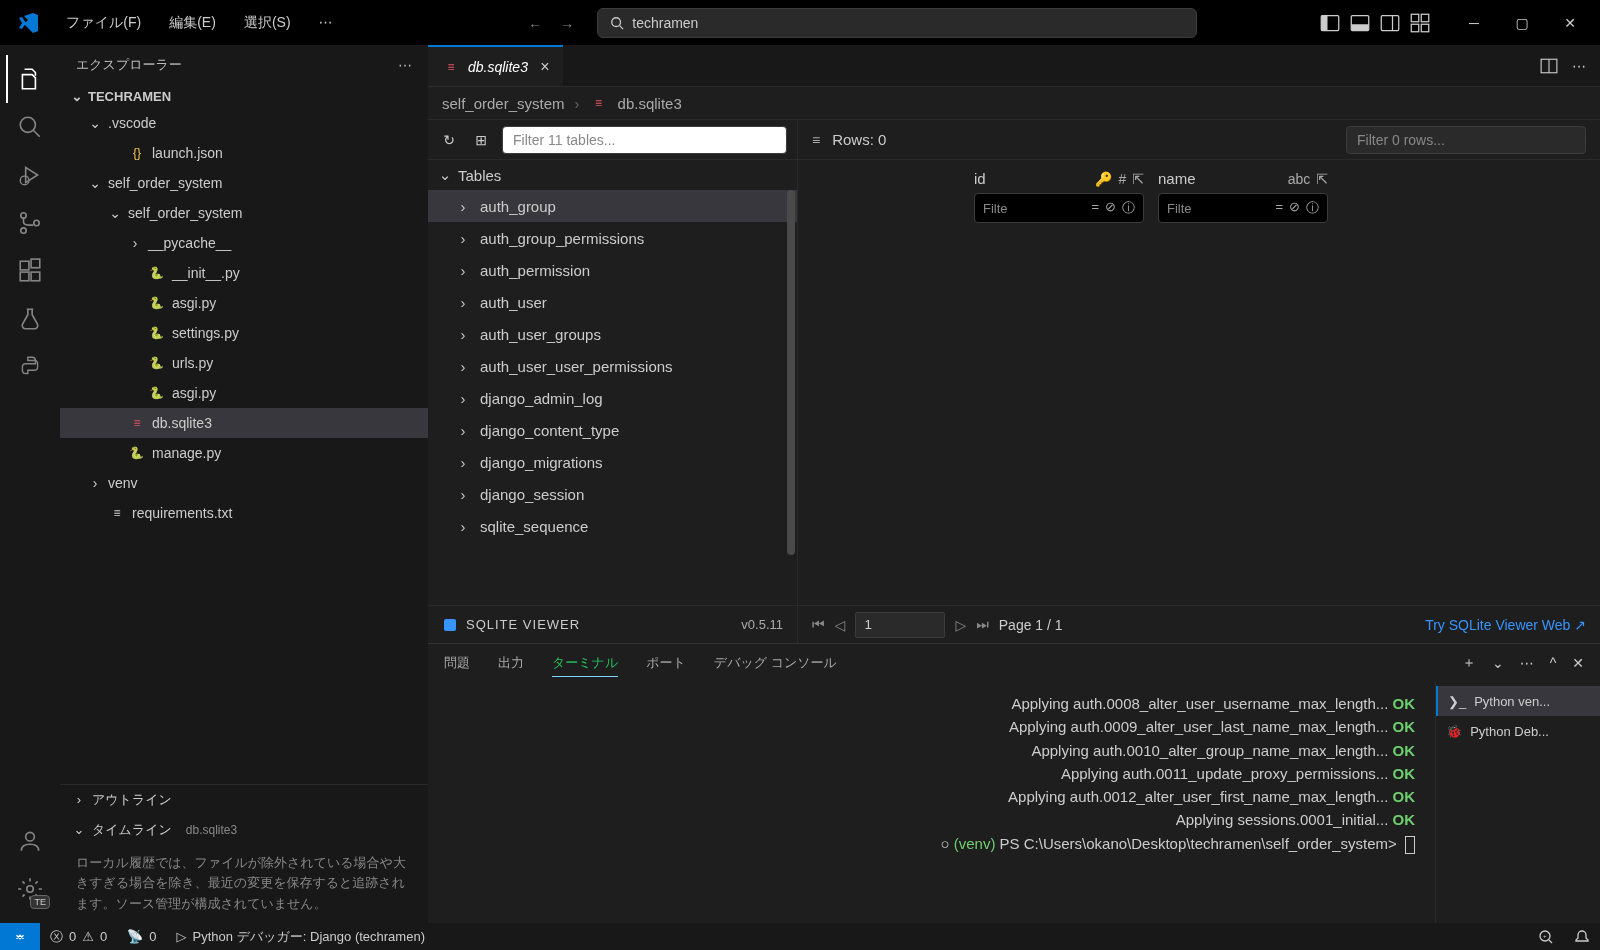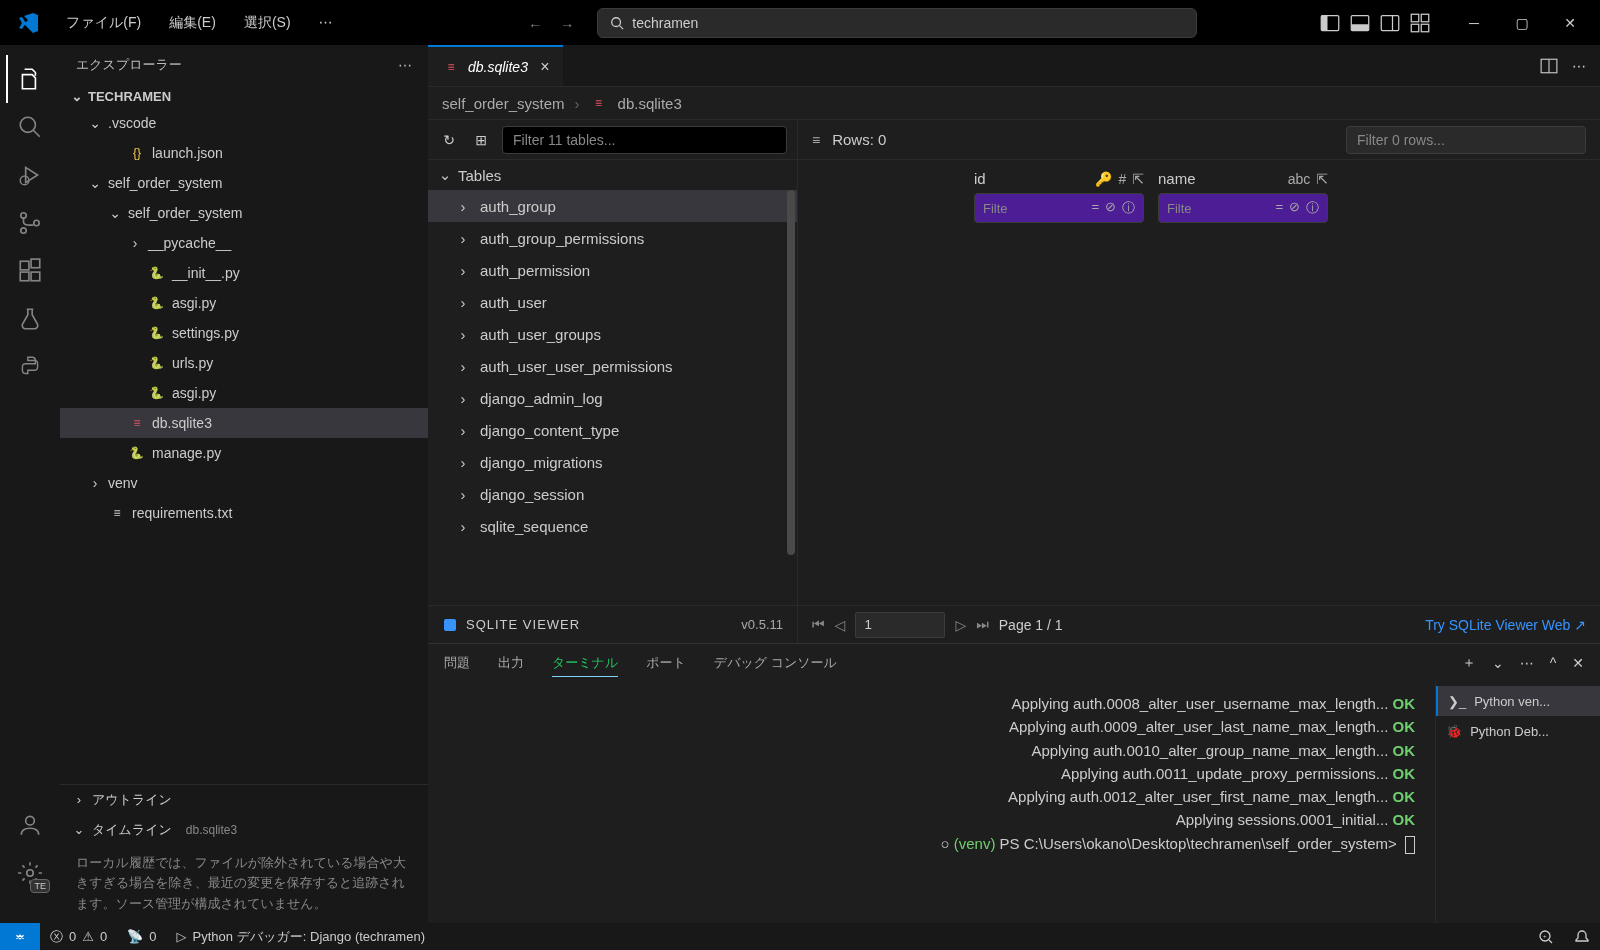--- a/index.html
+++ b/index.html
@@ -18,21 +18,21 @@
 .layout-icon { width: 20px; height: 20px; color: #ccc; cursor: pointer; }
 .window-controls { display: flex; gap: 4px; margin-left: 12px; }
 .window-btn { width: 44px; height: 32px; display: flex; align-items: center; justify-content: center; color: #ccc; cursor: pointer; }
 
 .main-layout { display: flex; height: calc(100% - 45px - 27px); }
 
 .activity-bar { width: 60px; background: #181818; display: flex; flex-direction: column; align-items: center; padding-top: 10px; }
 .activity-item { width: 48px; height: 48px; display: flex; align-items: center; justify-content: center; cursor: pointer; color: #858585; position: relative; }
 .activity-item.active { color: #fff; }
 .activity-item.active::before { content: ''; position: absolute; left: 0; top: 0; bottom: 0; width: 2px; background: #fff; }
-.activity-bottom { margin-top: auto; margin-bottom: 26px; display: flex; flex-direction: column; align-items: center; }
+.activity-bottom { margin-top: auto; margin-bottom: 10px; display: flex; flex-direction: column; align-items: center; }
 .badge-te { position: absolute; bottom: 4px; right: 4px; background: #333; border: 1px solid #666; border-radius: 4px; font-size: 9px; padding: 1px 3px; color: #ccc; }
 
 .sidebar { width: 368px; background: #181818; display: flex; flex-direction: column; }
 .sidebar-header { height: 40px; display: flex; align-items: center; padding: 0 16px; justify-content: space-between; }
 .sidebar-title { font-size: 13px; color: #bbb; }
 .sidebar-dots { color: #bbb; cursor: pointer; }
 .tree-root-header { padding: 4px 10px; font-weight: 700; font-size: 13px; color: #ccc; display: flex; align-items: center; gap: 4px; }
 .tree { flex: 1; overflow: auto; }
 .tree-item { display: flex; align-items: center; height: 30px; padding-left: 10px; cursor: pointer; gap: 6px; color: #ccc; }
 .tree-item.selected { background: #37373d; }
@@ -55,38 +55,38 @@
 .tab { display: flex; align-items: center; gap: 8px; padding: 0 14px; background: #1e1e1e; border-top: 2px solid #0078d4; color: #fff; font-style: italic; position: relative; }
 .tab-close { color: #ccc; cursor: pointer; font-size: 16px; margin-left: 4px; }
 .tab-actions { margin-left: auto; display: flex; gap: 14px; align-items: center; padding: 0 14px; color: #ccc; }
 .breadcrumb { height: 32px; display: flex; align-items: center; padding: 0 14px; gap: 10px; color: #aaa; font-size: 15px; }
 .breadcrumb-sep { color: #666; }
 
 .sqlite-viewer { flex: 1; display: flex; min-height: 0; border-top: 1px solid #2a2a2a; }
 .sqlite-left { width: 370px; display: flex; flex-direction: column; border-right: 1px solid #2a2a2a; }
 .sqlite-toolbar { height: 40px; display: flex; align-items: center; gap: 10px; padding: 0 10px; border-bottom: 1px solid #2a2a2a; }
 .tb-icon { color: #ccc; cursor: pointer; width: 22px; text-align: center; }
-.filter-input { flex: 1; height: 28px; background: #000000; border: 1px solid #3c3c3c; border-radius: 4px; padding: 0 10px; color: #888; font-size: 14px; display: flex; align-items: center; }
+.filter-input { flex: 1; height: 28px; background: #ffffff; border: 1px solid #3c3c3c; border-radius: 4px; padding: 0 10px; color: #888; font-size: 14px; display: flex; align-items: center; }
 .tables-header { padding: 6px 10px; color: #ccc; display: flex; align-items: center; gap: 6px; font-size: 15px; }
 .table-list { flex: 1; overflow: auto; position: relative; }
 .table-item { display: flex; align-items: center; height: 32px; padding-left: 28px; gap: 10px; color: #ccc; cursor: pointer; font-size: 15px; }
 .table-item.active { background: #37373d; }
 .table-scrollbar { position: absolute; right: 0; top: 0; width: 12px; height: 100%; }
 .table-thumb { position: absolute; right: 2px; top: 0; width: 8px; height: 88%; background: #4a4a4a; border-radius: 4px; }
 
 .sqlite-right { flex: 1; display: flex; flex-direction: column; }
 .rows-toolbar { height: 40px; display: flex; align-items: center; padding: 0 14px; gap: 12px; border-bottom: 1px solid #2a2a2a; }
 .rows-label { color: #ccc; font-size: 15px; }
 .rows-filter { margin-left: auto; width: 240px; height: 28px; background: #2a2a2a; border: 1px solid #3c3c3c; border-radius: 4px; padding: 0 10px; color: #888; font-size: 14px; display: flex; align-items: center; }
 .columns-area { display: flex; padding: 10px 14px; gap: 14px; }
 .col-spacer { width: 148px; }
 .column-block { display: flex; flex-direction: column; gap: 6px; width: 170px; }
 .column-header { display: flex; align-items: center; justify-content: space-between; color: #ccc; font-size: 15px; }
 .col-icons { display: flex; gap: 6px; color: #aaa; font-size: 14px; }
-.column-filter { height: 30px; background: #4c1d95; border: 1px solid #3c3c3c; border-radius: 4px; display: flex; align-items: center; padding: 0 8px; gap: 24px; color: #888; font-size: 13px; }
+.column-filter { height: 30px; background: #000000; border: 1px solid #3c3c3c; border-radius: 4px; display: flex; align-items: center; padding: 0 8px; gap: 24px; color: #888; font-size: 13px; }
 .col-filt-icons { margin-left: auto; display: flex; gap: 6px; color: #aaa; }
 
 .sqlite-footer { height: 38px; display: flex; align-items: center; padding: 0 14px; gap: 12px; border-top: 1px solid #2a2a2a; background: #1e1e1e; }
 .sqlite-brand { display: flex; align-items: center; gap: 8px; color: #ccc; font-size: 13px; letter-spacing: 1px; }
 .sqlite-version { color: #aaa; font-size: 13px; margin-left: auto; }
 .sqlite-nav { display: flex; align-items: center; gap: 10px; margin-left: 30px; }
 .sqlite-page-input { width: 90px; height: 26px; background: #2a2a2a; border: 1px solid #3c3c3c; color: #ccc; padding: 0 8px; border-radius: 2px; }
 .sqlite-page-text { color: #ccc; font-size: 14px; }
 .sqlite-link { margin-left: auto; color: #3794ff; font-size: 14px; cursor: pointer; }
 

